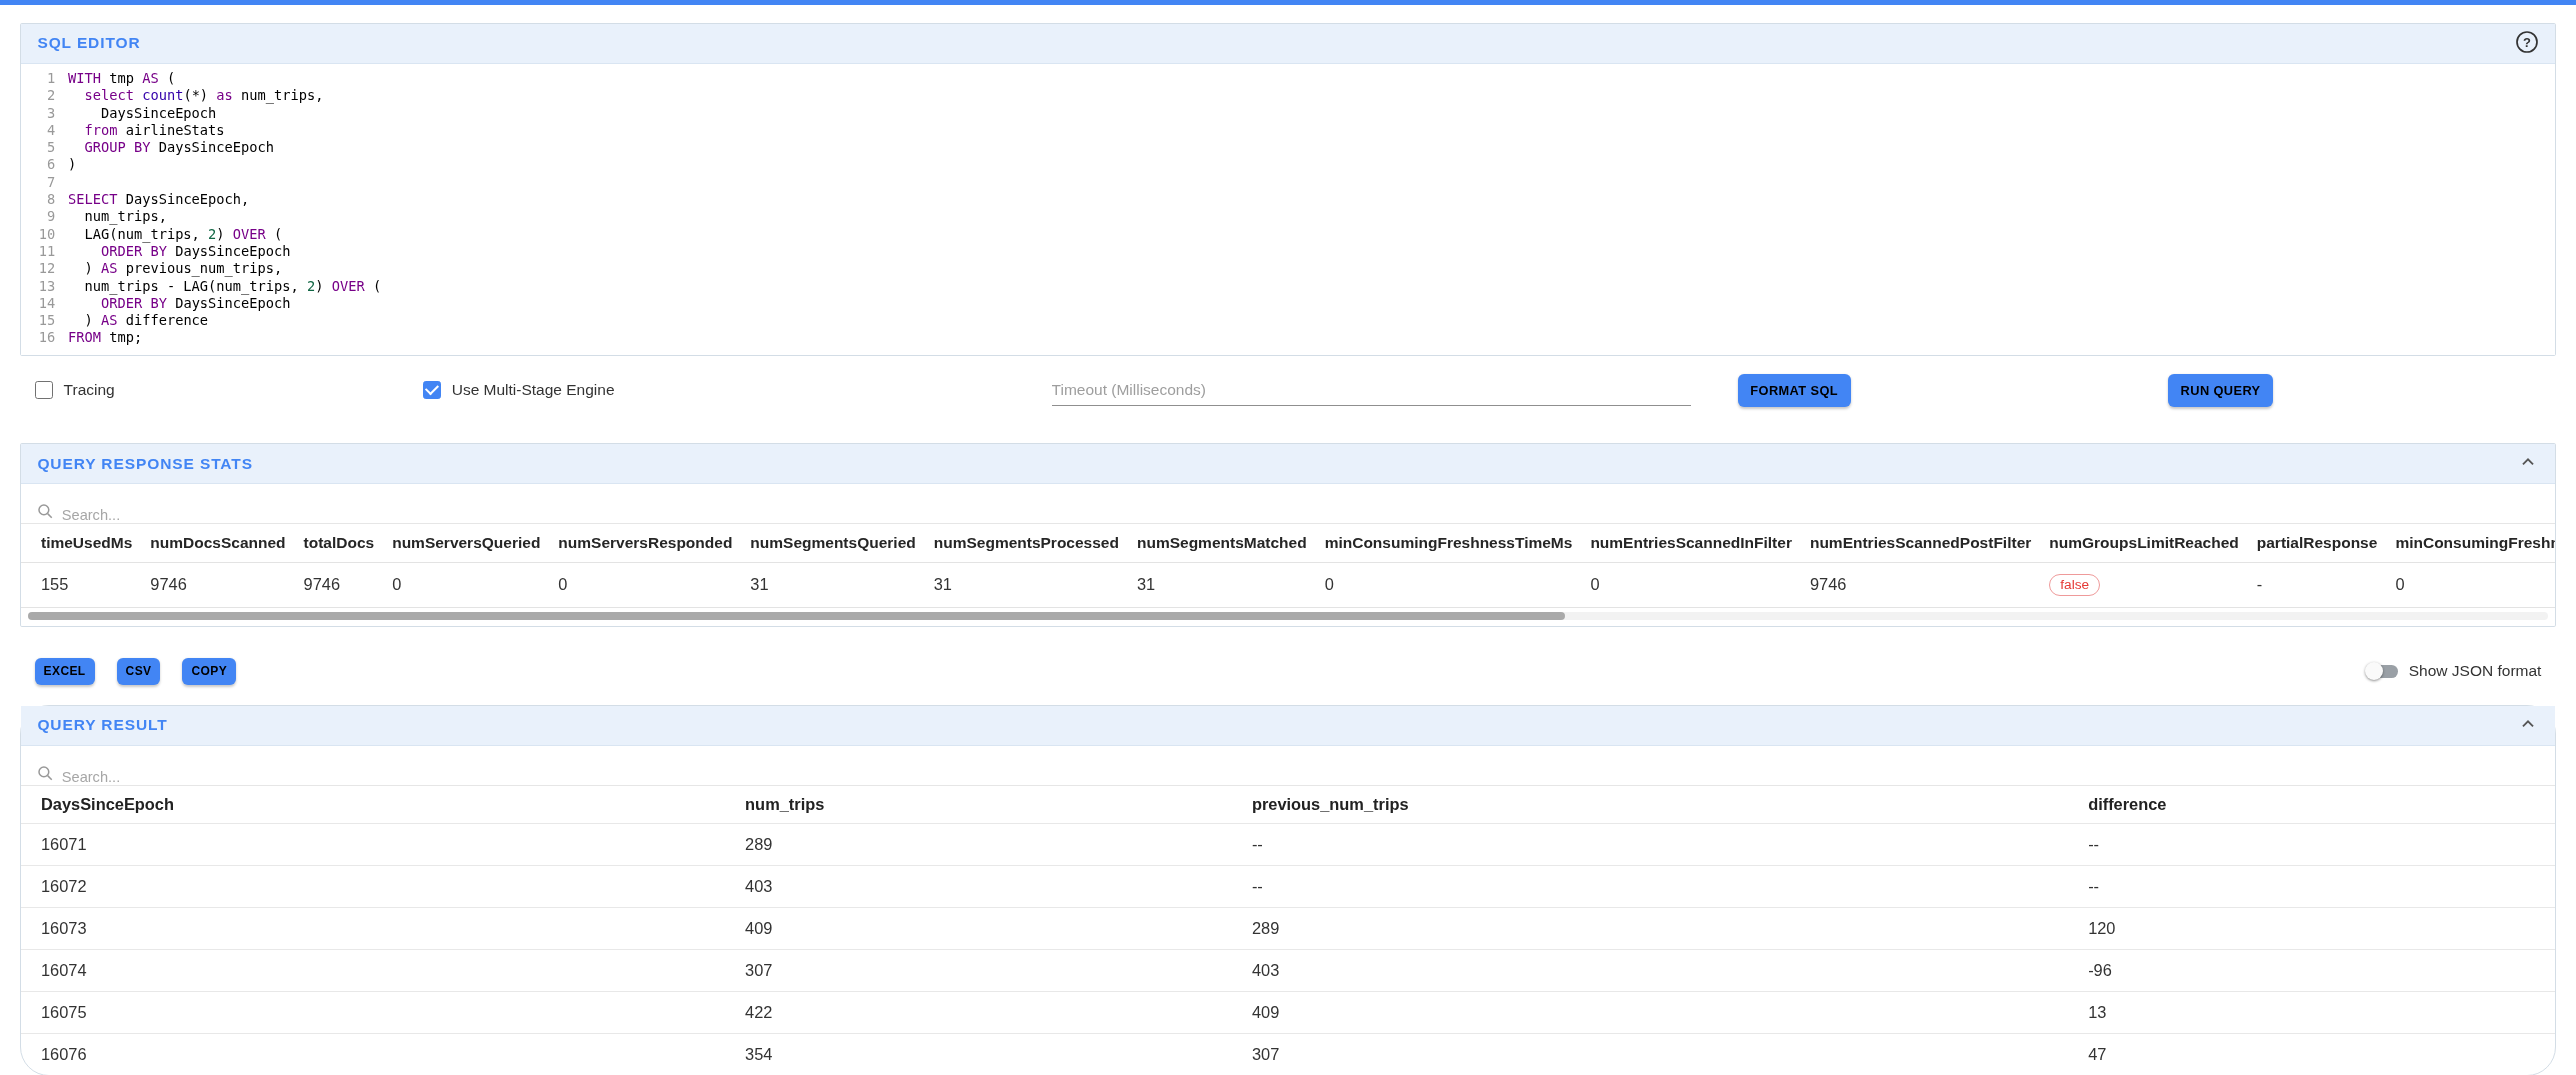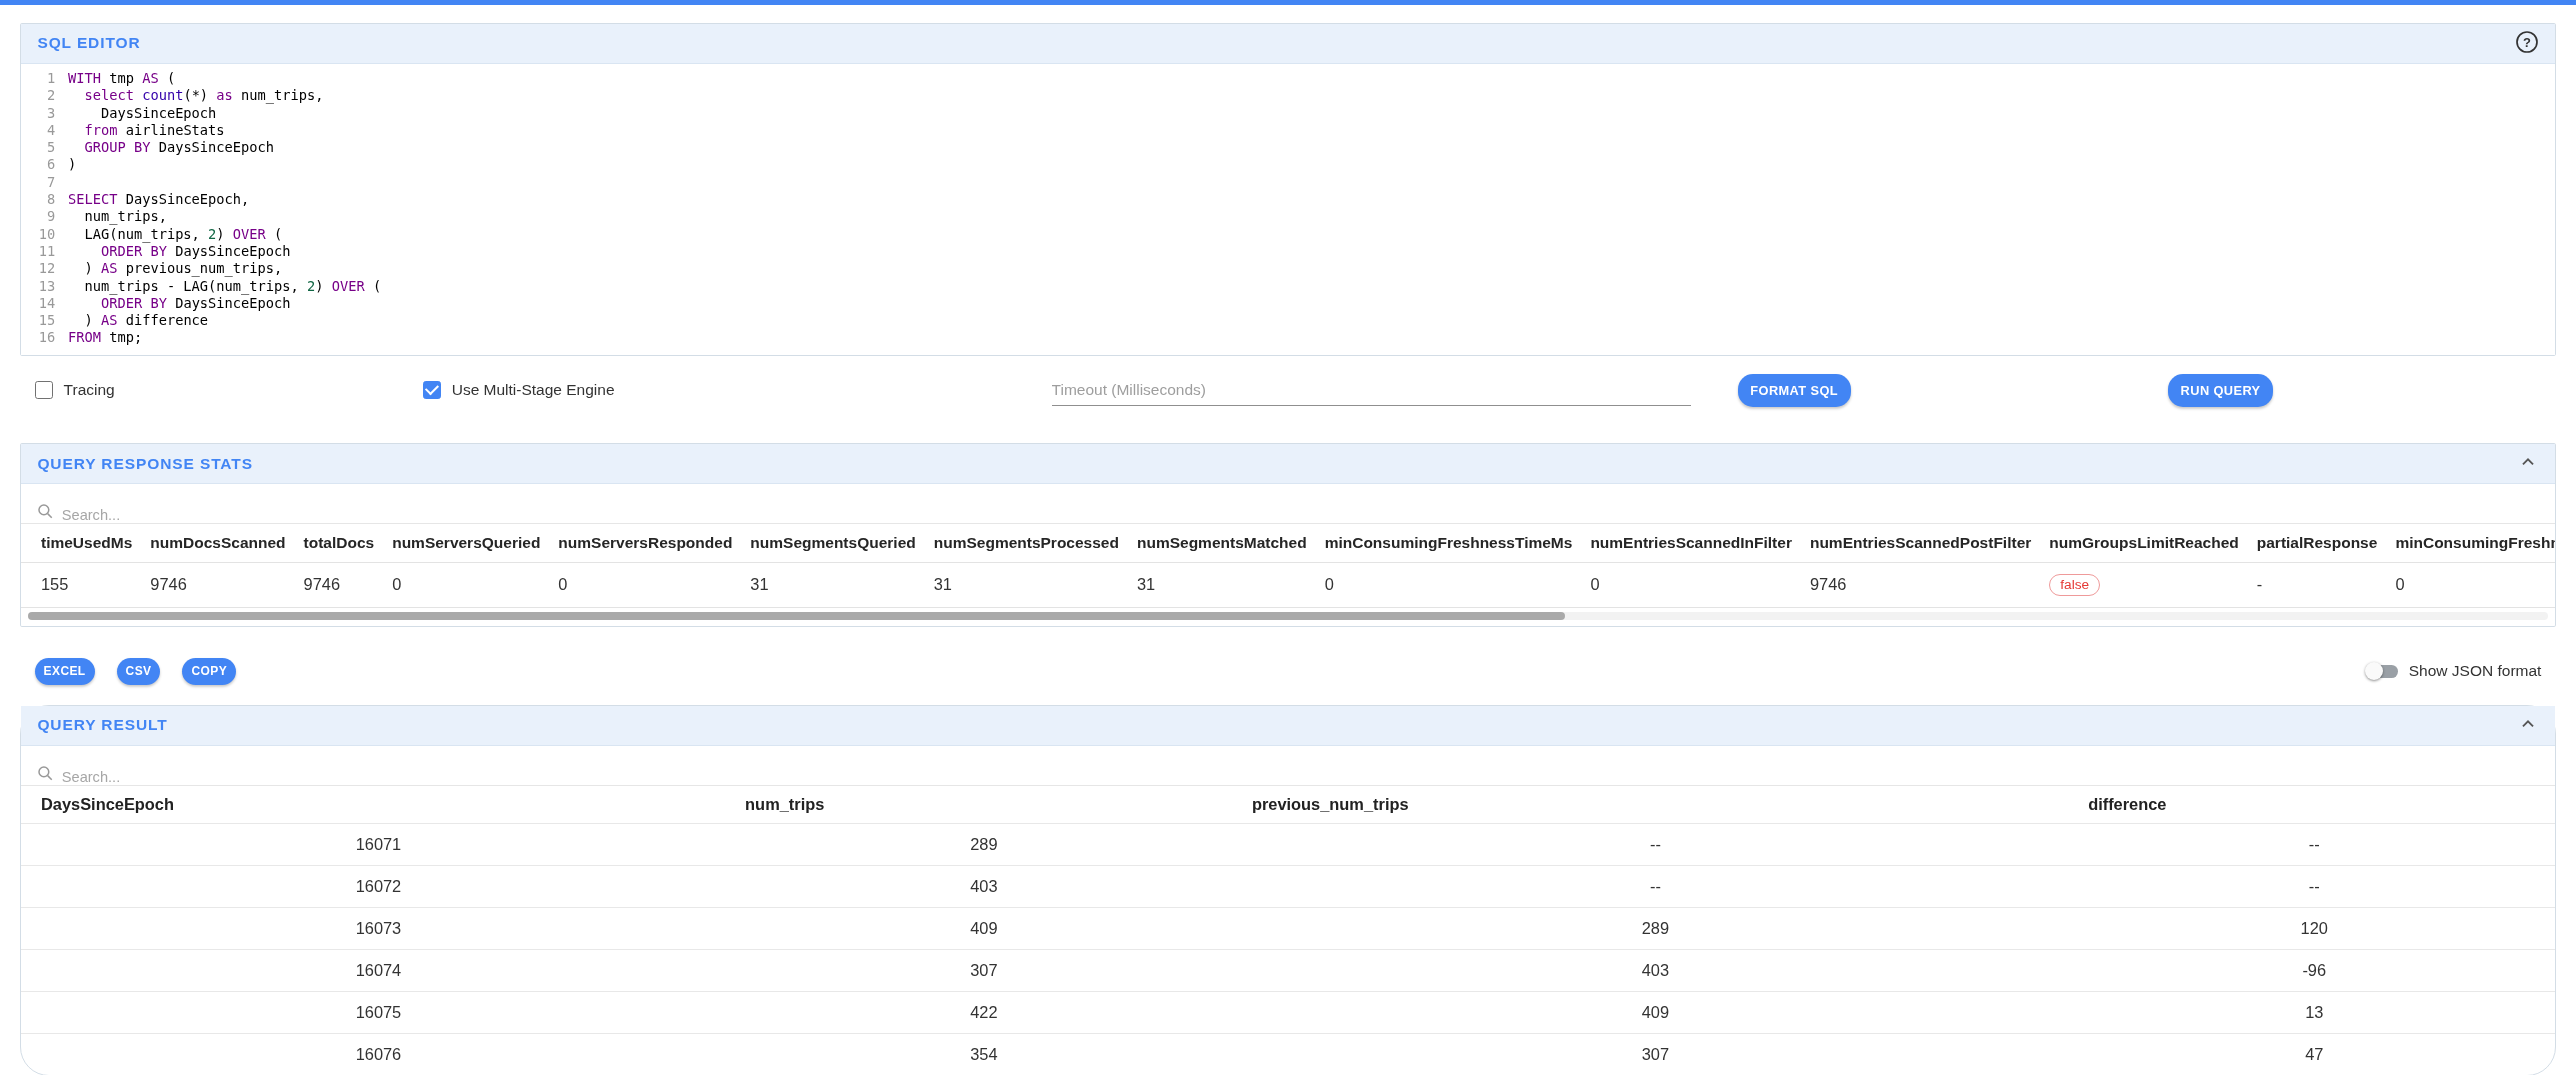--- a/index.html
+++ b/index.html
@@ -44,21 +44,21 @@
     transform: rotate(45deg);
   }
   .check-label { font-size: 15.5px; color: #333; }
   .timeout-input {
     margin-left: 437px; width: 639px; height: 31px;
     border: none; border-bottom: 0.9px solid #8f8f8f; outline: none;
     font-size: 15.5px; font-family: inherit; color: #be185d; background: transparent;
   }
   .timeout-input::placeholder { color: #9e9e9e; }
   .btn {
-    background: #4285f4; color: #ffffff; border: none; border-radius: 15px;
+    background: #4285f4; color: #000000; border: none; border-radius: 6px;
     font-family: inherit; font-weight: 700; font-size: 12.8px; letter-spacing: 0.4px;
     height: 33px; padding: 0 12.8px; cursor: pointer;
     box-shadow: 0 1.8px 2.7px rgba(0,0,0,0.22);
   }
   .btn-format { margin-left: 47px; }
   .btn-run { margin-left: 317px; }
   .btn-small { height: 27px; font-size: 12px; padding: 0 9px; margin-right: 22px; }
 
   
   .stats-card { margin-top: 35px; }
@@ -99,21 +99,20 @@
   .result-card { margin-top: 20px; border-radius: 29px; }
   .result-table { width: 100%; border-collapse: collapse; table-layout: fixed; }
   .result-table th {
     font-size: 16.4px; font-weight: 700; color: #222; text-align: left;
     padding: 9px 14.6px; cursor: pointer;
   }
   .result-table th:first-child, .result-table td:first-child { padding-left: 20px; }
   .result-table td {
     font-size: 16.4px; color: #333; padding: 11px 14.6px;
     border-top: 0.9px solid #e8e8e8;
-    text-align: center;
   }
 </style>
 </head>
 <body>
 
 <div class="topbar"></div>
 
 <div class="page">
 
   <div class="card">

